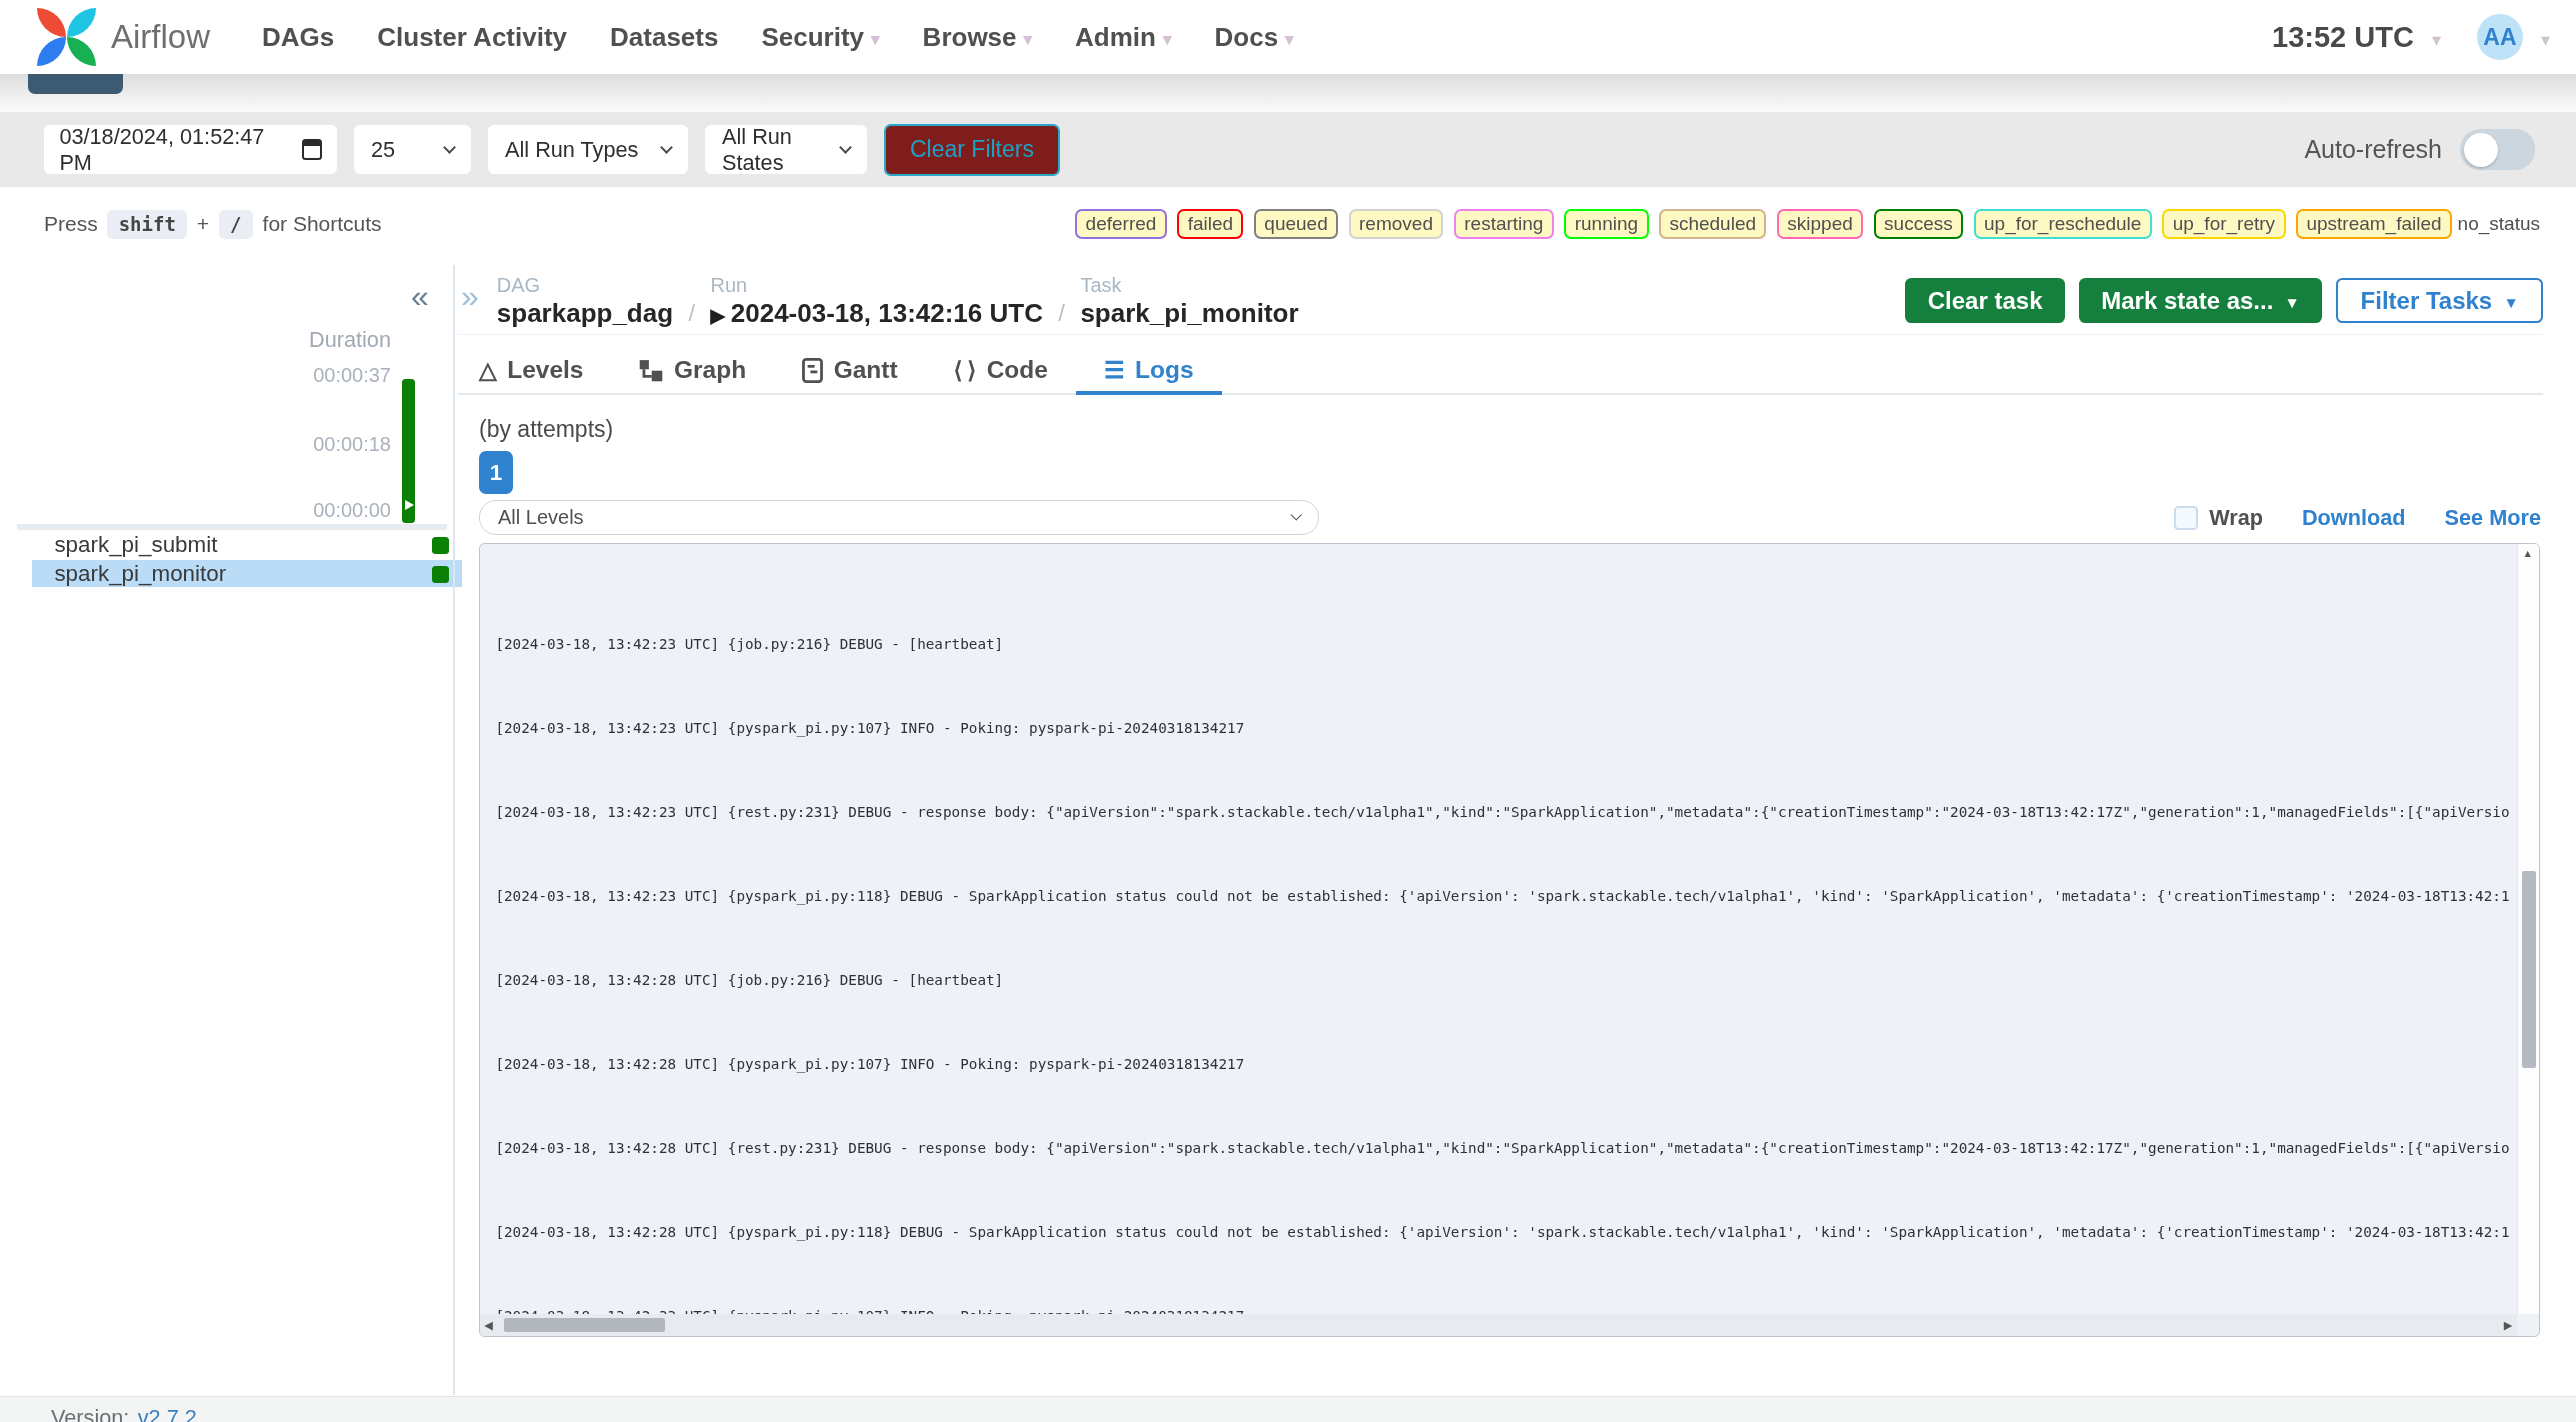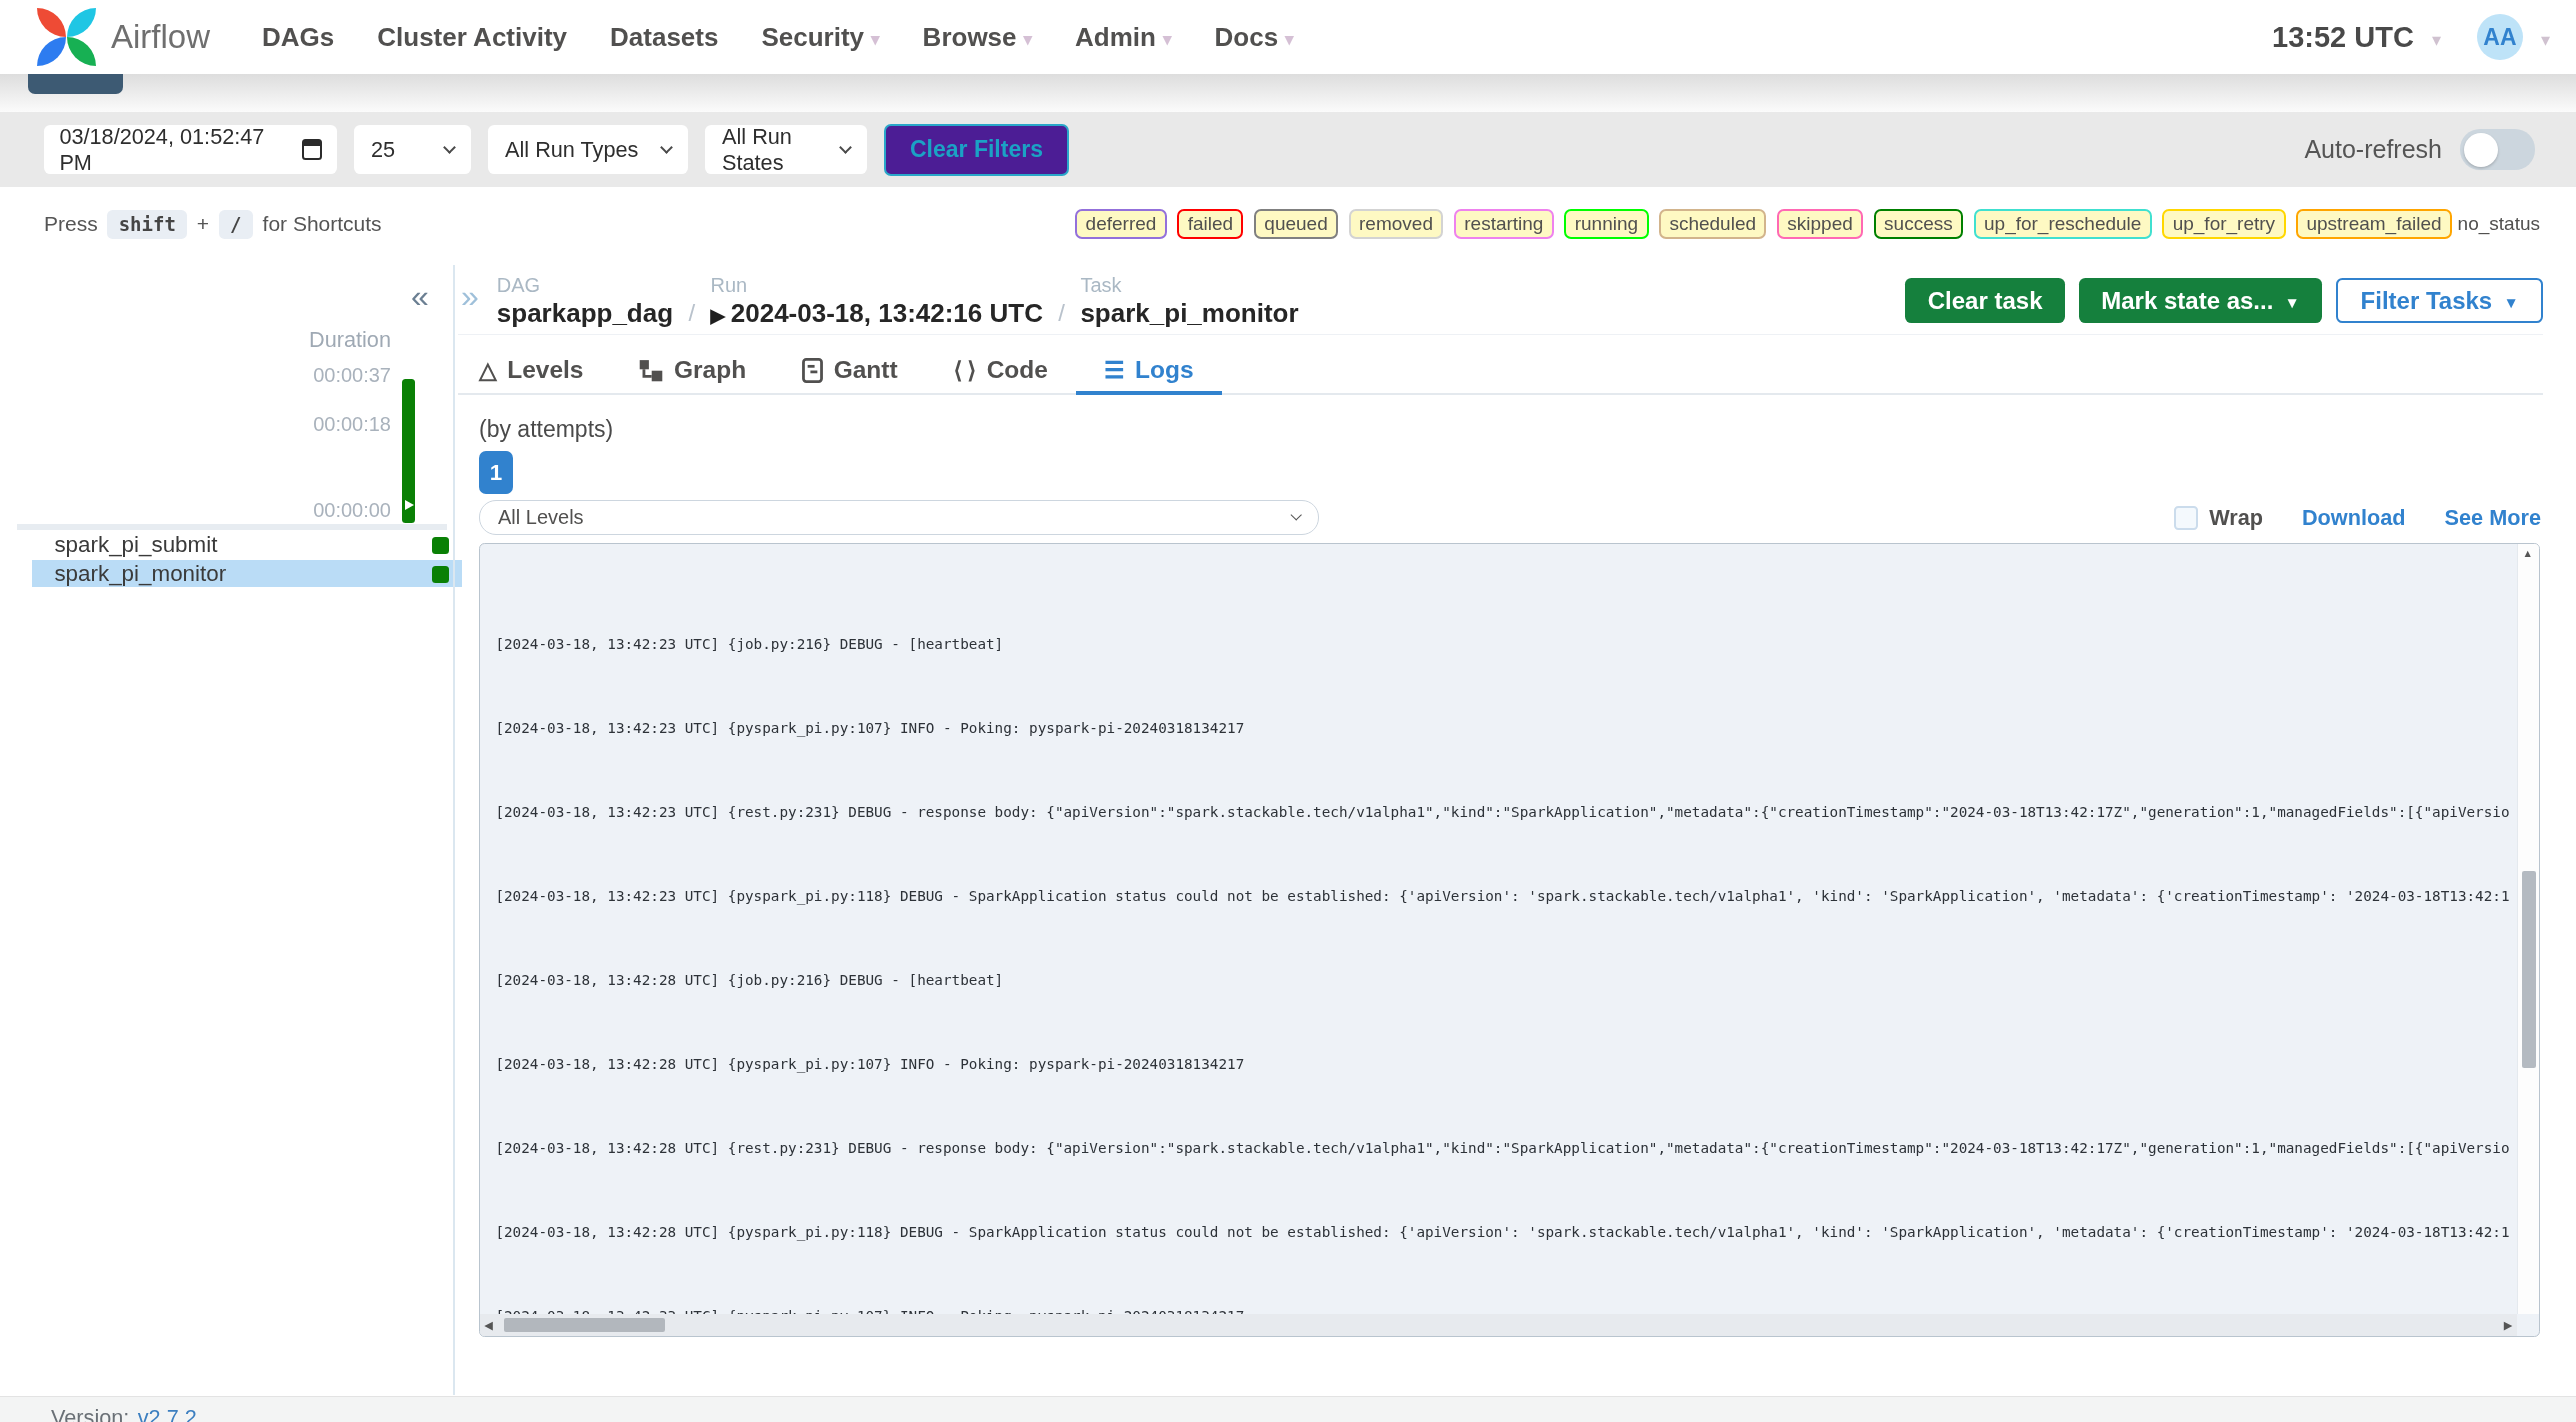--- a/index.html
+++ b/index.html
@@ -28,39 +28,39 @@
 
   
   .filterbar { position:absolute; top:112px; left:0; right:0; height:75px; background:#e9e9e9; display:flex; align-items:center; padding:0 41px 0 44px; gap:17px; }
   .date-input { width:293px; height:49px; background:#fff; border-radius:6.3px; display:flex; align-items:center; justify-content:space-between; padding:0 15.4px; font-size:21.7px; color:#2e2e2e; }
   .cal-icon { width:19.6px; height:21.7px; border:2.1px solid #2b2b2b; border-top-width:7px; border-radius:3.5px; flex:none; }
   .select { background:#fff; height:49px; border-radius:6.3px; display:flex; align-items:center; justify-content:space-between; padding:0 17px; font-size:21.7px; color:#2e2e2e; cursor:pointer; }
   .chev { width:9px; height:9px; border-right:2.1px solid #4a4a4a; border-bottom:2.1px solid #4a4a4a; transform:rotate(45deg); margin-top:-4.9px; flex:none; margin-left:12.6px; }
   .w-pagesize { width:117px; }
   .w-runtypes { width:200px; }
   .w-runstates { width:162px; }
-  .clear-filters { height:52px; padding:0 24px; background:#4c1d95; border:2.1px solid #2aa7c9; border-radius:7px; color:#1ba2c5; font-size:23px; font-weight:bold; display:flex; align-items:center; cursor:pointer; }
+  .clear-filters { height:52px; padding:0 24px; background:#7f1d1d; border:2.1px solid #2aa7c9; border-radius:7px; color:#1ba2c5; font-size:23px; font-weight:normal; display:flex; align-items:center; cursor:pointer; }
   .auto-refresh { margin-left:auto; display:flex; align-items:center; gap:18px; }
   .auto-refresh-label { font-size:25px; color:#555; }
   .switch { width:75px; height:41px; border-radius:20px; background:#ccd6de; position:relative; cursor:pointer; }
   .knob { position:absolute; left:3.5px; top:3.5px; width:34px; height:34px; border-radius:50%; background:#fff; box-shadow:0 1.4px 2.8px rgba(0,0,0,.2); }
 
   
   .meta-row { position:absolute; top:208px; left:0; right:0; height:32px; display:flex; align-items:center; padding:0 36px 0 44px; }
   .shortcuts { display:flex; align-items:center; gap:9.8px; font-size:21px; color:#555; }
   .kbd { background:#e9eef4; border-radius:5.6px; padding:3.5px 11.2px; font-family:"DejaVu Sans Mono",monospace; font-size:19px; font-weight:bold; color:#454545; }
   .legend { margin-left:auto; display:flex; align-items:center; gap:10.5px; }
   .badge { border:2.1px solid var(--c); background:#fef9c3; border-radius:7px; padding:2.1px 8.4px; font-size:19px; color:#51504f; }
   .no-status { font-size:19px; color:#51504f; margin-left:5.6px; }
 
   
   .collapse-btn { position:absolute; left:411px; top:278px; font-size:32px; color:#6b7f92; cursor:pointer; }
   .duration-label { position:absolute; left:0; top:327px; width:391px; text-align:right; font-size:21.7px; color:#9fa9b4; }
   .tick { position:absolute; left:0; width:391px; text-align:right; font-size:20px; color:#a9b2bc; }
-  .tick-0 { top:364px; } .tick-1 { top:413px; } .tick-2 { top:499px; }
+  .tick-0 { top:364px; } .tick-1 { top:433px; } .tick-2 { top:499px; }
   .dur-bar { position:absolute; left:402px; top:379px; width:13.3px; height:144px; background:#0a8005; border-radius:3.5px; cursor:pointer; }
   .dur-bar-play { position:absolute; left:405px; top:500px; width:0; height:0; border-left:9px solid #fff; border-top:5.6px solid transparent; border-bottom:5.6px solid transparent; }
   .chart-divider { position:absolute; left:17px; top:524px; width:430px; height:5.6px; background:#e7ecf1; }
   .task-rows { position:absolute; left:32px; top:531px; width:430px; }
   .task-row { position:relative; height:27px; margin-bottom:2.1px; display:flex; align-items:center; padding-left:22.4px; font-size:22.4px; color:#3a3a3a; cursor:pointer; background:#fff; }
   .task-row.selected { background:#badcf6; }
   .task-state { position:absolute; right:12.6px; top:5.6px; width:17px; height:17px; border-radius:3.5px; background:#0a8005; }
   .vdivider { position:absolute; left:453px; top:265px; width:2.1px; height:1130px; background:#dbe7f0; }
 
   

